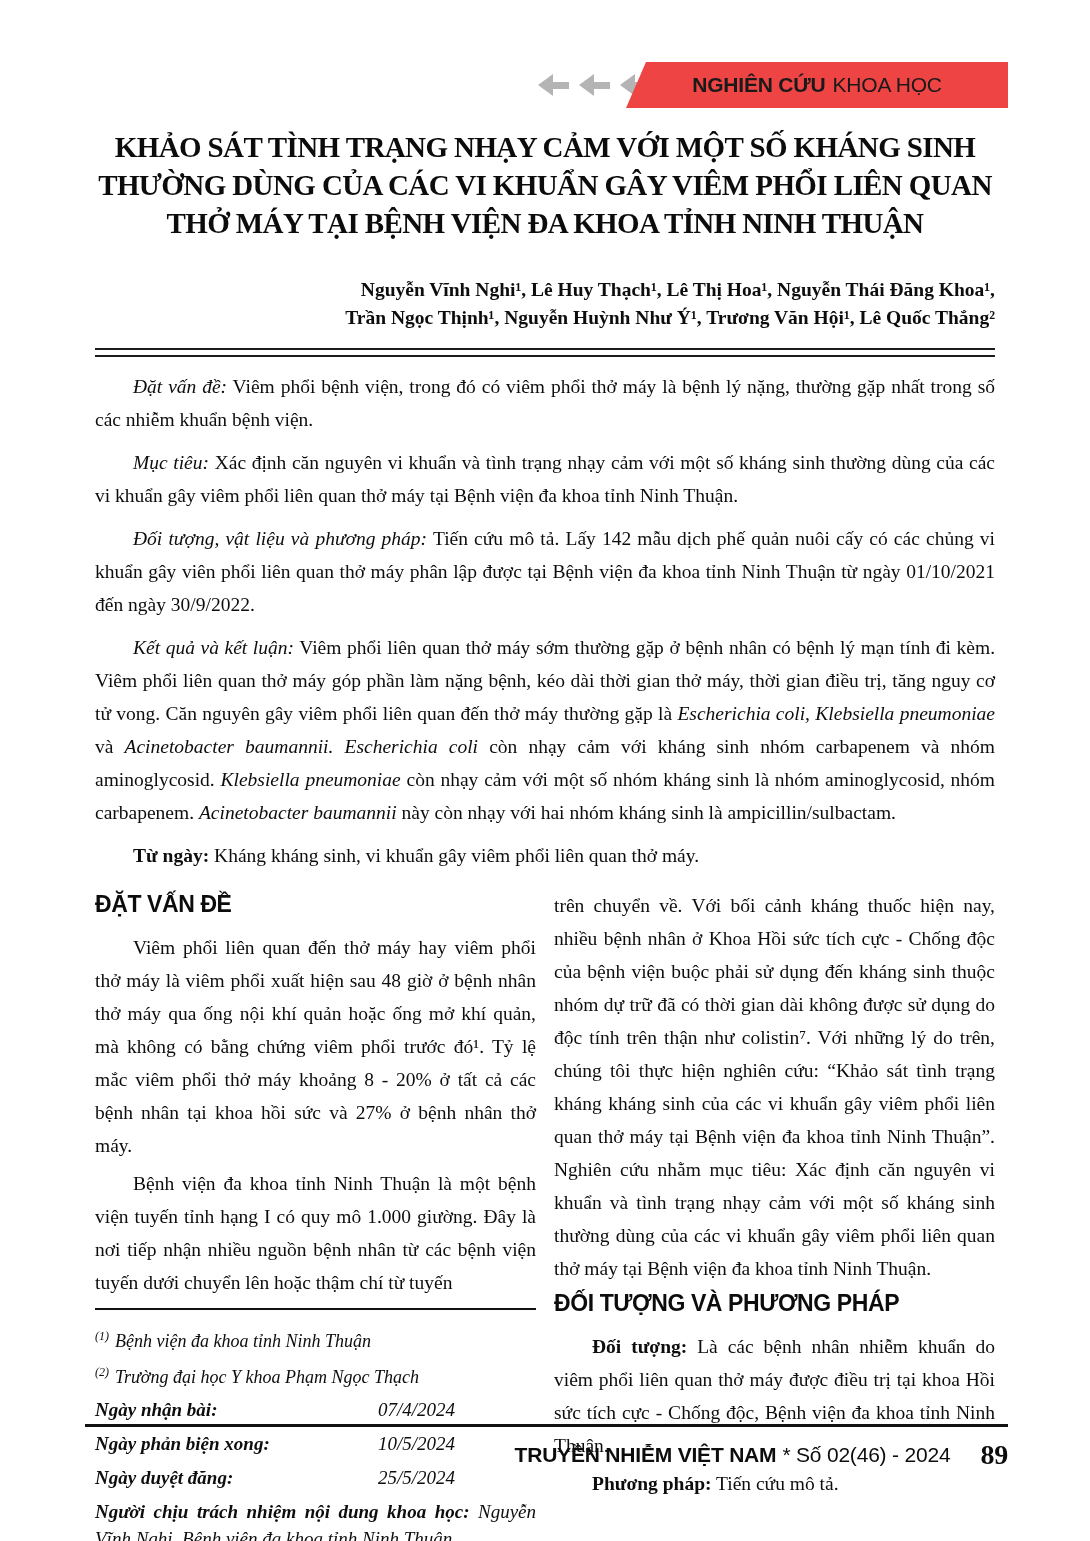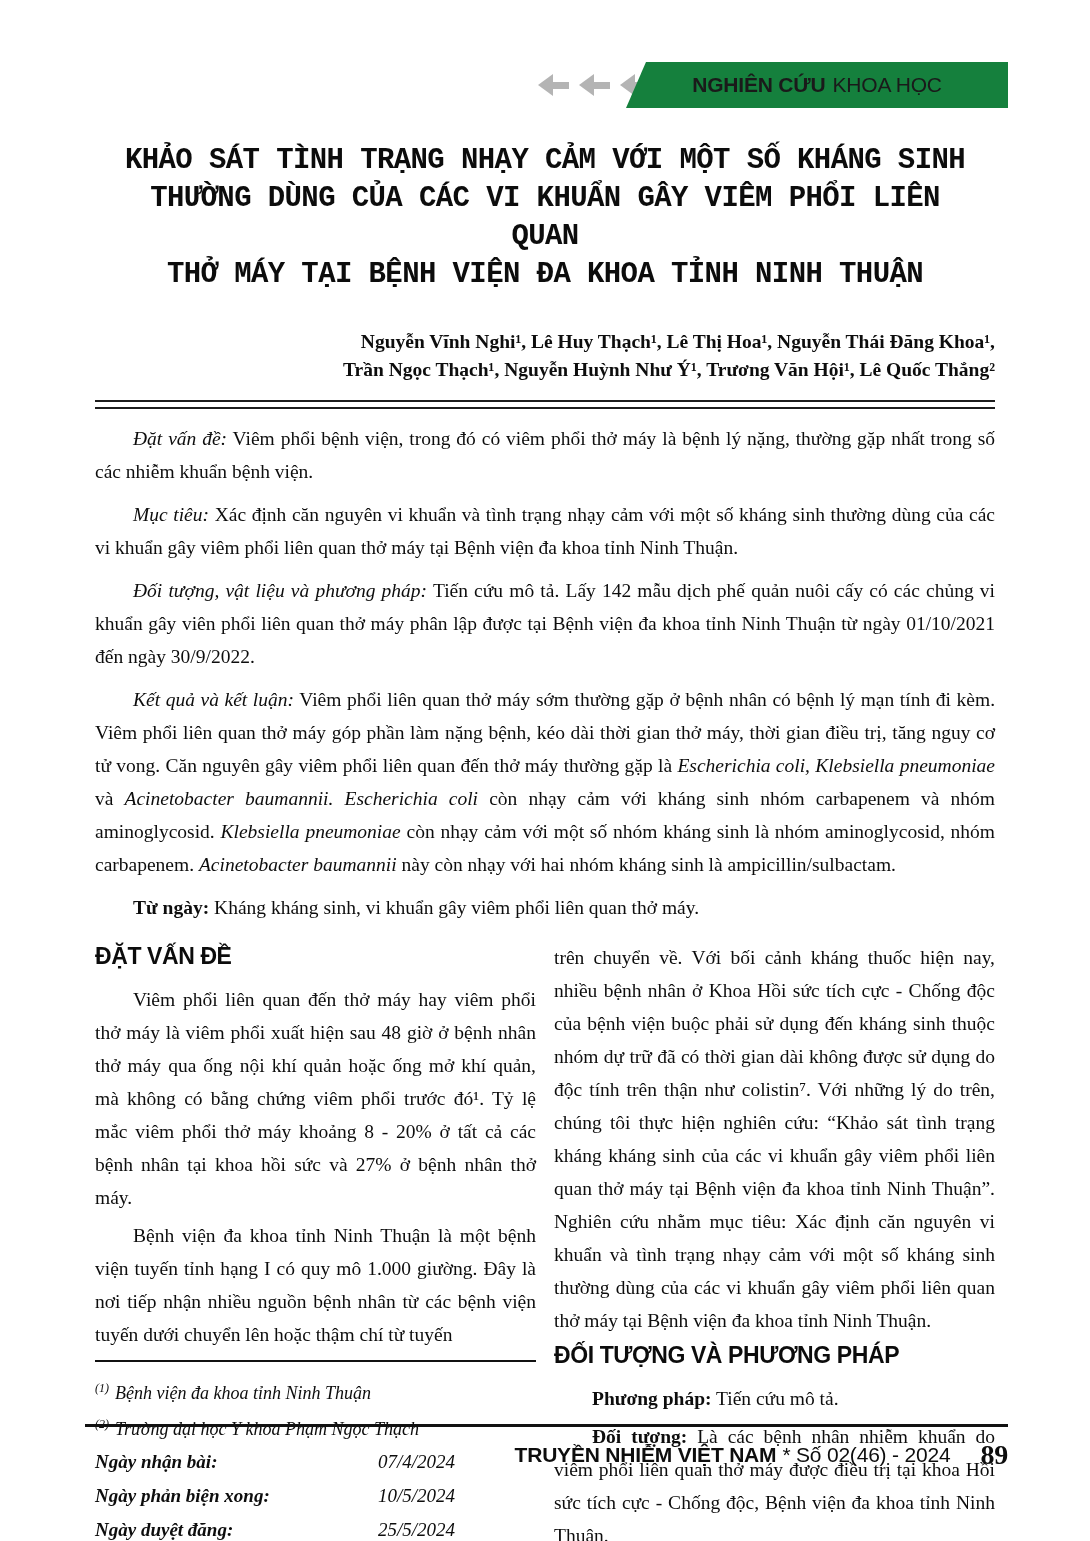--- a/index.html
+++ b/index.html
@@ -9,30 +9,30 @@
     font-family:"Liberation Serif","DejaVu Serif",serif;
   }
   
   .arrows{position:absolute;top:73px;left:538px;display:flex;gap:9px;}
   .arrow-icon{position:relative;width:32px;height:24px;}
   .arrow-icon::before{content:"";position:absolute;left:0;top:1px;
     border-top:11px solid transparent;border-bottom:11px solid transparent;
     border-right:15px solid #b4b4b4;}
   .arrow-icon::after{content:"";position:absolute;left:13px;top:9px;width:18px;height:7px;background:#b4b4b4;}
   .banner{
-    position:absolute;top:62px;right:82px;width:382px;height:46px;background:#15803d;
+    position:absolute;top:62px;right:82px;width:382px;height:46px;background:#ef4444;
     clip-path:polygon(20px 0,100% 0,100% 100%,0 100%);
     display:flex;align-items:center;justify-content:center;
     font-family:"Liberation Sans","DejaVu Sans",sans-serif;font-size:21px;color:#1a1a1a;
     letter-spacing:-0.2px;
   }
   .banner .b{font-weight:700;margin-right:7px;}
   
   .content{position:absolute;top:128px;left:95px;width:900px;}
-  .title{margin:14px;font-family:Liberation Mono, monospace;
+  .title{margin:0;font-family:Liberation Serif, serif;
     font-weight:700;font-size:29px;line-height:38px;text-align:center;color:#0c0c0c;
     letter-spacing:-0.6px;}
   .authors{margin-top:34px;text-align:right;font-weight:700;font-size:19.5px;line-height:28px;}
   .rule-double{margin-top:16px;height:5px;border-top:2.5px solid #1c1c1c;border-bottom:2.5px solid #1c1c1c;}
   
   .abstract{margin-top:13px;}
   .abstract p{margin:0 0 10px;text-indent:38px;text-align:justify;
     font-size:19.5px;line-height:33px;}
   .lead-i{font-style:italic;}
   .it{font-style:italic;}
@@ -79,21 +79,21 @@
 <div class="content">
 
   <h1 class="title">
     <div>KHẢO SÁT TÌNH TRẠNG NHẠY CẢM VỚI MỘT SỐ KHÁNG SINH</div>
     <div>THƯỜNG DÙNG CỦA CÁC VI KHUẨN GÂY VIÊM PHỔI LIÊN QUAN</div>
     <div>THỞ MÁY TẠI BỆNH VIỆN ĐA KHOA TỈNH NINH THUẬN</div>
   </h1>
 
   <div class="authors">
     <div>Nguyễn Vĩnh Nghi¹, Lê Huy Thạch¹, Lê Thị Hoa¹, Nguyễn Thái Đăng Khoa¹,</div>
-    <div>Trần Ngọc Thạch¹, Nguyễn Huỳnh Như Ý¹, Trương Văn Hội¹, Lê Quốc Thắng²</div>
+    <div>Trần Ngọc Thịnh¹, Nguyễn Huỳnh Như Ý¹, Trương Văn Hội¹, Lê Quốc Thắng²</div>
   </div>
 
   <div class="rule-double"></div>
 
   <section class="abstract">
     <p><span class="lead-i">Đặt vấn đề:</span><span> Viêm phổi bệnh viện, trong đó có viêm phổi thở máy là bệnh lý nặng, thường gặp nhất trong số các nhiễm khuẩn bệnh viện.</span></p>
     <p><span class="lead-i">Mục tiêu:</span><span> Xác định căn nguyên vi khuẩn và tình trạng nhạy cảm với một số kháng sinh thường dùng của các vi khuẩn gây viêm phổi liên quan thở máy tại Bệnh viện đa khoa tỉnh Ninh Thuận.</span></p>
     <p><span class="lead-i">Đối tượng, vật liệu và phương pháp:</span><span> Tiến cứu mô tả. Lấy 142 mẫu dịch phế quản nuôi cấy có các chủng vi khuẩn gây viên phổi liên quan thở máy phân lập được tại Bệnh viện đa khoa tỉnh Ninh Thuận từ ngày 01/10/2021 đến ngày 30/9/2022.</span></p>
     <p><span class="lead-i">Kết quả và kết luận:</span><span> Viêm phổi liên quan thở máy sớm thường gặp ở bệnh nhân có bệnh lý mạn tính đi kèm. Viêm phổi liên quan thở máy góp phần làm nặng bệnh, kéo dài thời gian thở máy, thời gian điều trị, tăng nguy cơ tử vong. Căn nguyên gây viêm phổi liên quan đến thở máy thường gặp là </span><span class="it">Escherichia coli, Klebsiella pneumoniae</span><span> và </span><span class="it">Acinetobacter baumannii. Escherichia coli</span><span> còn nhạy cảm với kháng sinh nhóm carbapenem và nhóm aminoglycosid. </span><span class="it">Klebsiella pneumoniae</span><span> còn nhạy cảm với một số nhóm kháng sinh là nhóm aminoglycosid, nhóm carbapenem. </span><span class="it">Acinetobacter baumannii</span><span> này còn nhạy với hai nhóm kháng sinh là ampicillin/sulbactam.</span></p>
     <p><span class="bold">Từ ngày:</span><span> Kháng kháng sinh, vi khuẩn gây viêm phổi liên quan thở máy.</span></p>
@@ -122,22 +122,22 @@
             <span>25/5/2024</span>
           </div>
         <div class="resp"><span class="lbl">Người chịu trách nhiệm nội dung khoa học:</span> <span>Nguyễn Vĩnh Nghi, Bệnh viện đa khoa tỉnh Ninh Thuận</span></div>
 
       </div>
     </div>
 
     <div class="col">
       <p class="noindent">trên chuyển về. Với bối cảnh kháng thuốc hiện nay, nhiều bệnh nhân ở Khoa Hồi sức tích cực - Chống độc của bệnh viện buộc phải sử dụng đến kháng sinh thuộc nhóm dự trữ đã có thời gian dài không được sử dụng do độc tính trên thận như colistin⁷. Với những lý do trên, chúng tôi thực hiện nghiên cứu: “Khảo sát tình trạng kháng kháng sinh của các vi khuẩn gây viêm phổi liên quan thở máy tại Bệnh viện đa khoa tỉnh Ninh Thuận”. Nghiên cứu nhằm mục tiêu: Xác định căn nguyên vi khuẩn và tình trạng nhạy cảm với một số kháng sinh thường dùng của các vi khuẩn gây viêm phổi liên quan thở máy tại Bệnh viện đa khoa tỉnh Ninh Thuận.</p>
       <h2>ĐỐI TƯỢNG VÀ PHƯƠNG PHÁP</h2>
+      <p><span class="bold">Đối tượng:</span><span> Là các bệnh nhân nhiễm khuẩn do viêm phổi liên quan thở máy được điều trị tại khoa Hồi sức tích cực - Chống độc, Bệnh viện đa khoa tỉnh Ninh Thuận.</span></p>
       <p><span class="bold">Phương pháp:</span><span> Tiến cứu mô tả.</span></p>
-      <p><span class="bold">Đối tượng:</span><span> Là các bệnh nhân nhiễm khuẩn do viêm phổi liên quan thở máy được điều trị tại khoa Hồi sức tích cực - Chống độc, Bệnh viện đa khoa tỉnh Ninh Thuận.</span></p>
     </div>
 
   </div>
 </div>
 
 <footer class="footer">
   <div class="footer-rule"></div>
   <div class="footer-line">
     <span class="b">TRUYỀN NHIỄM VIỆT NAM</span>
     <span class="issue">* Số 02(46) - 2024</span>

